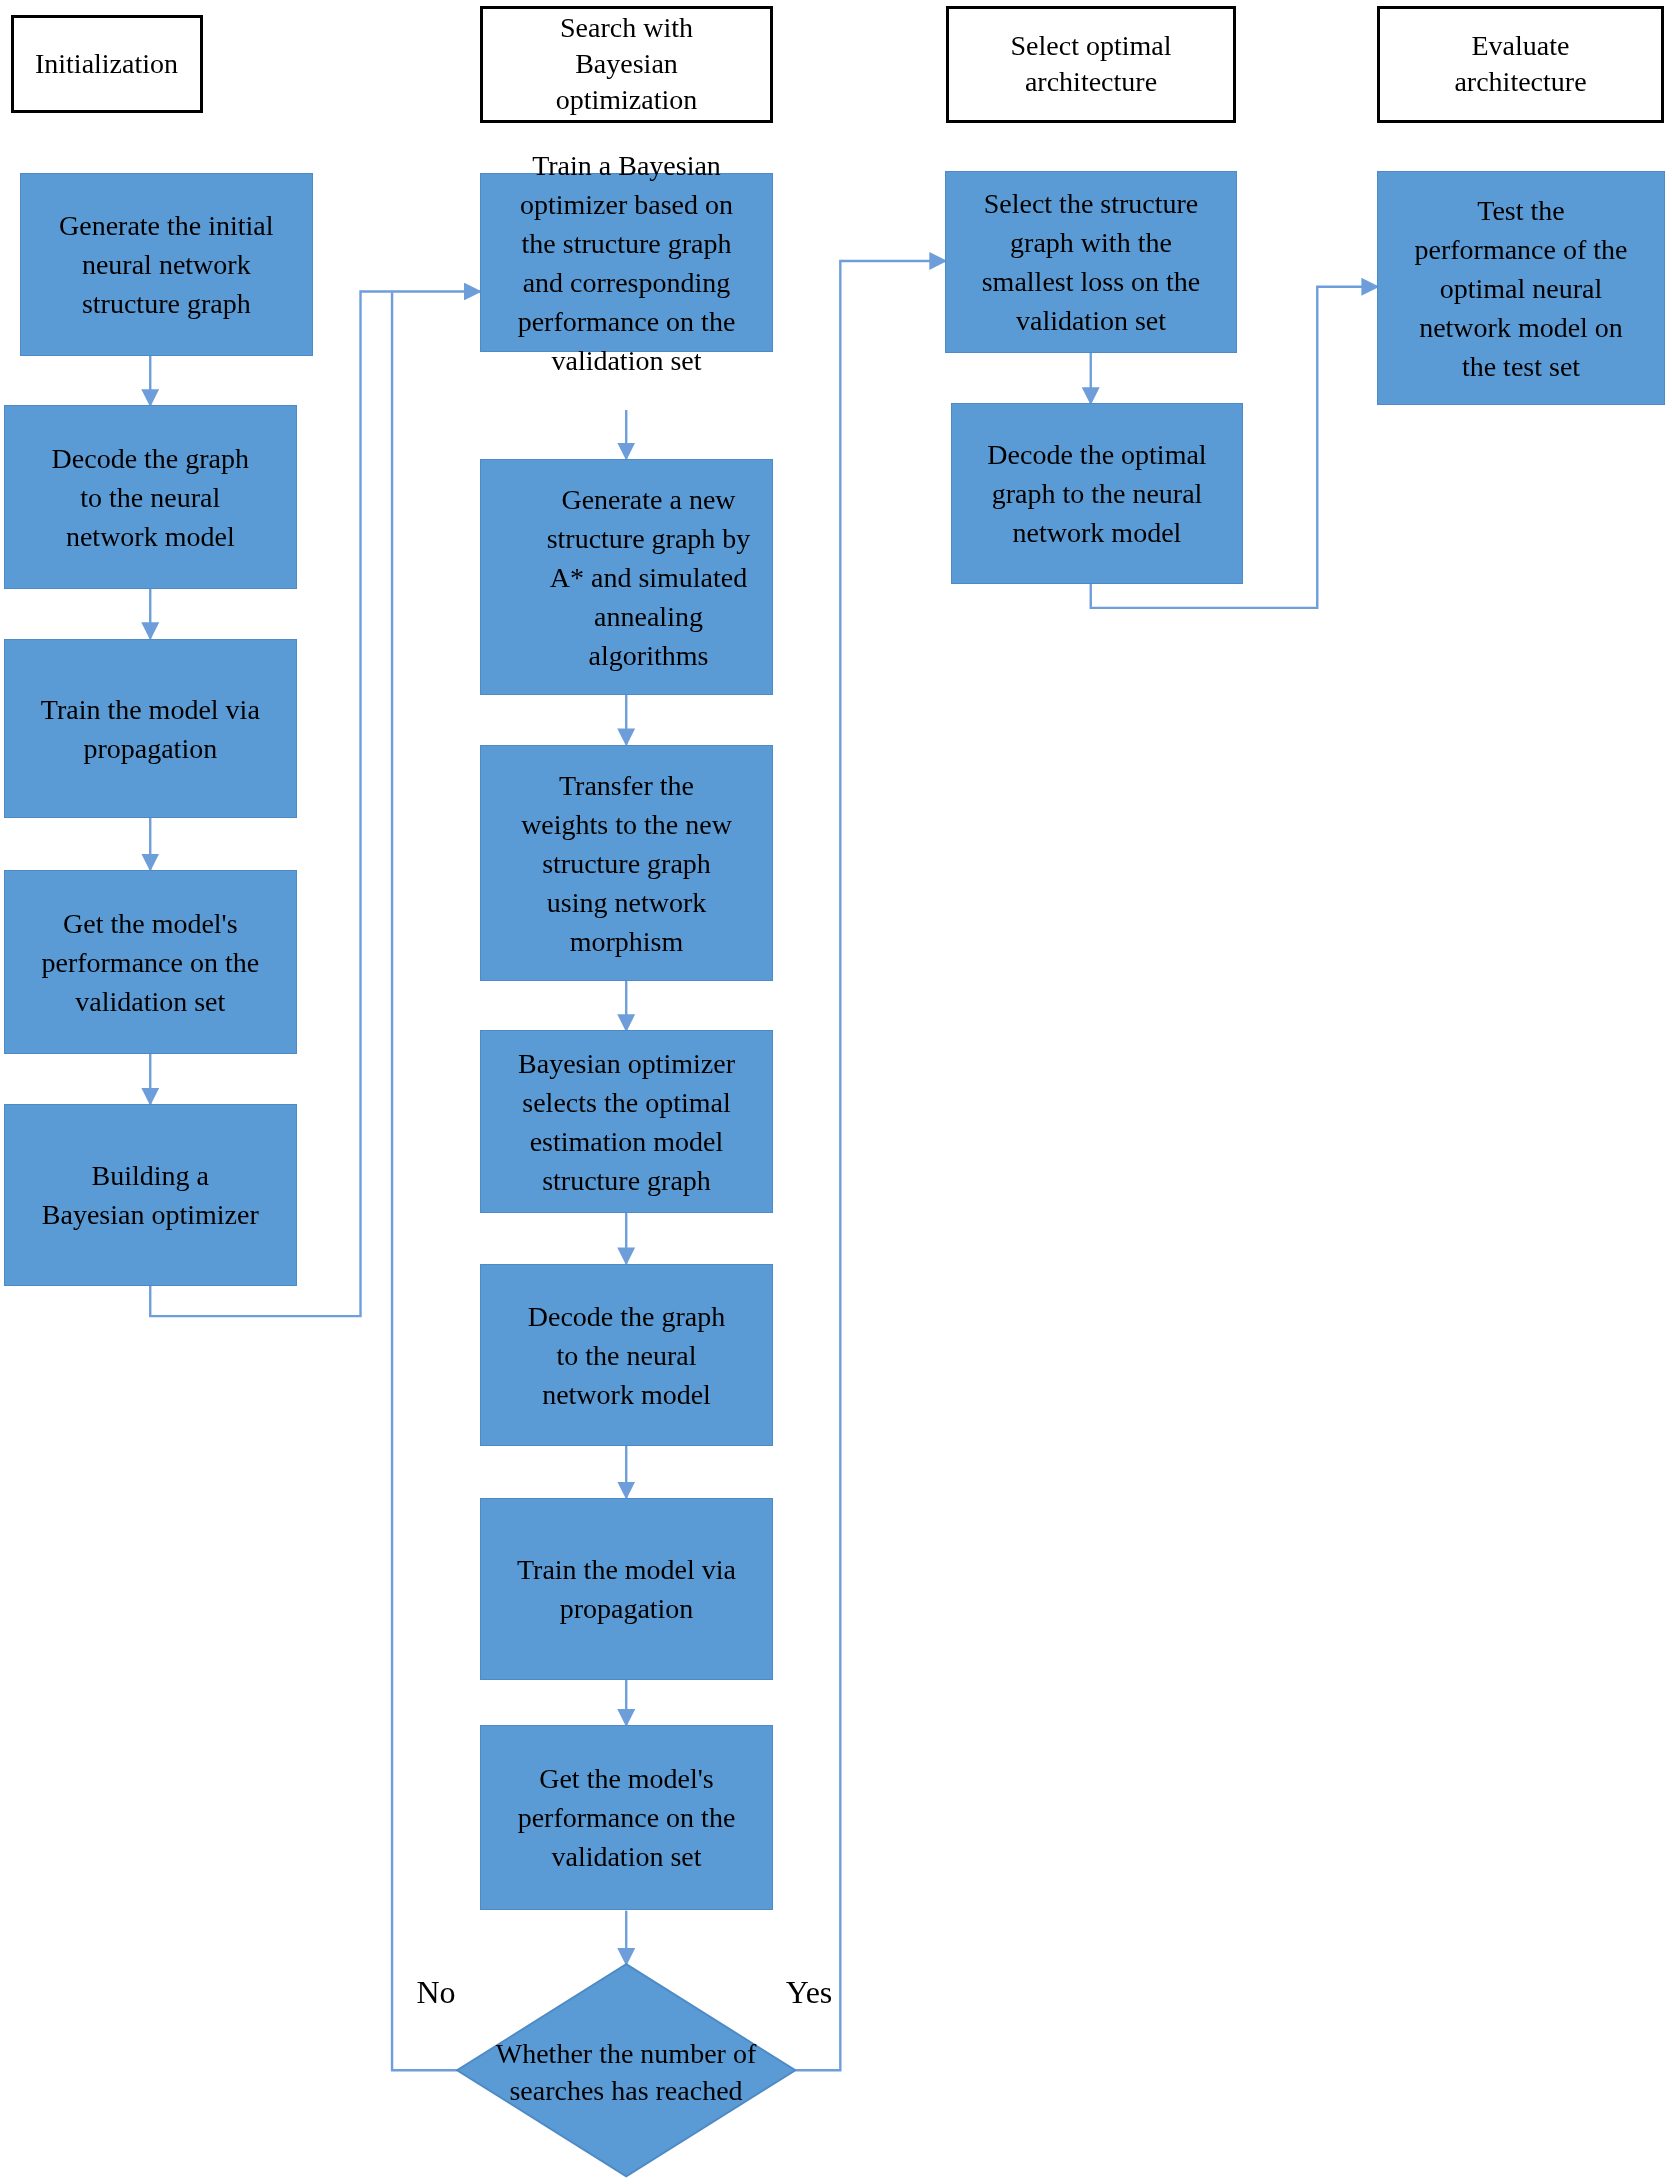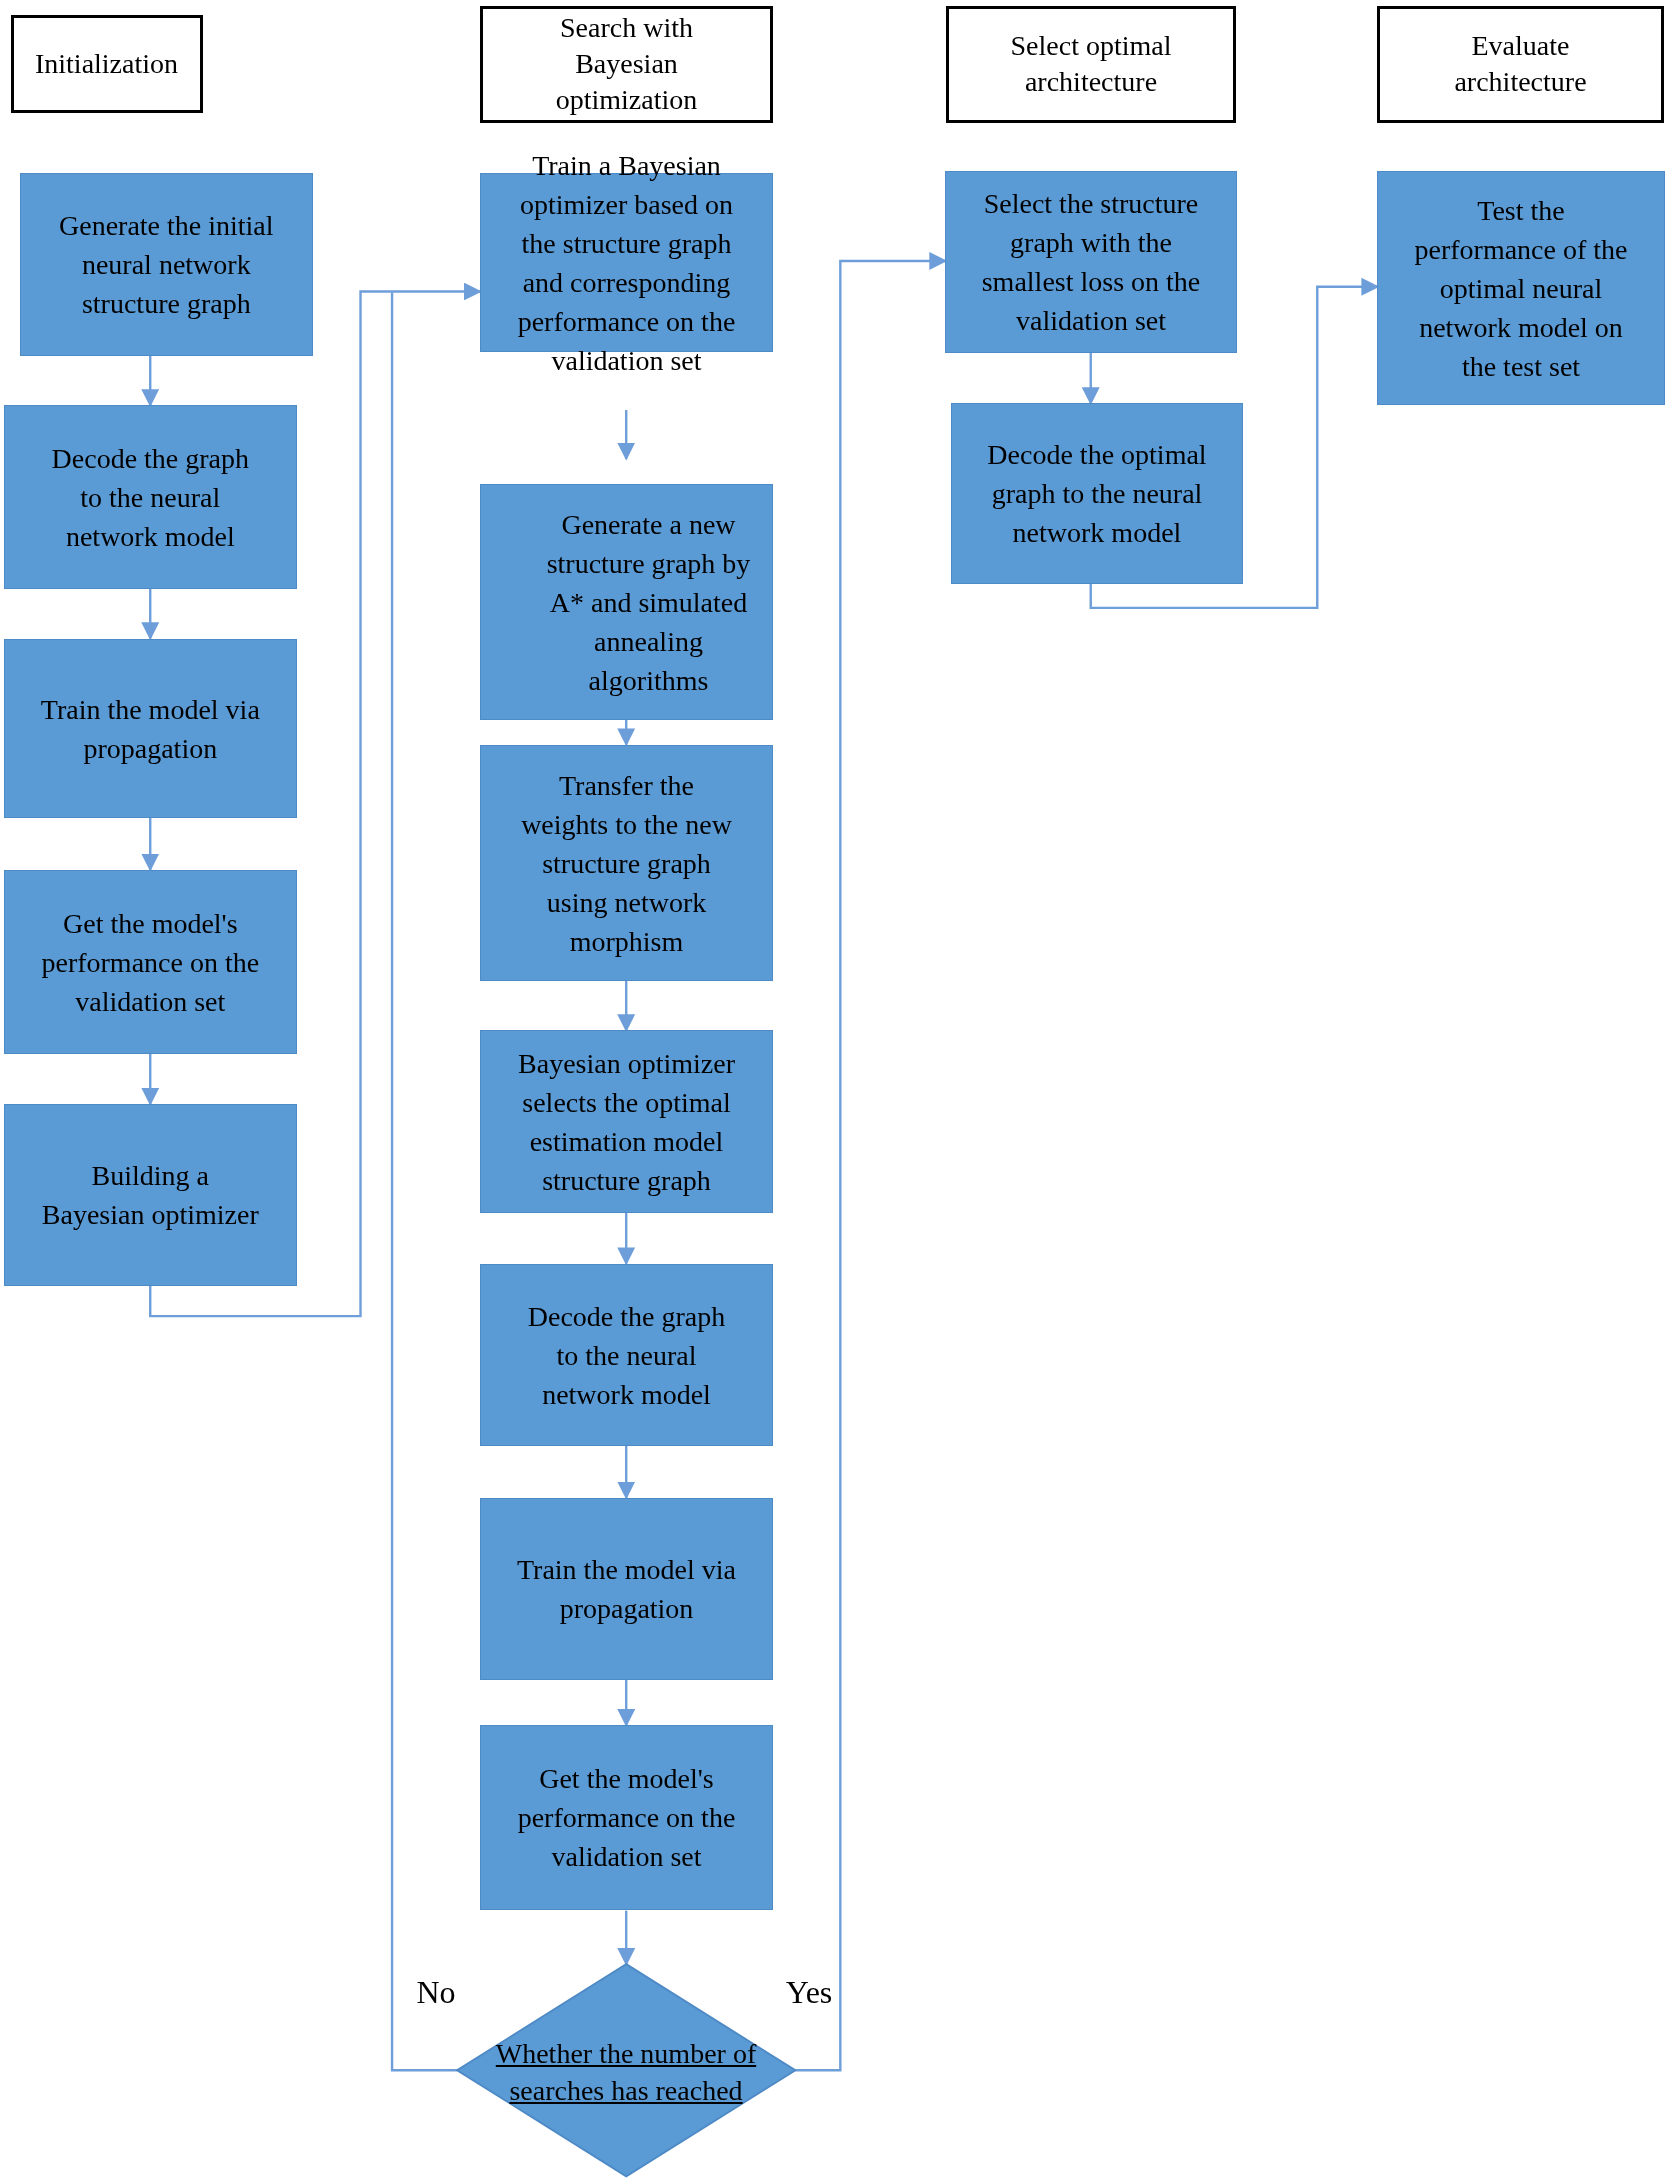--- a/index.html
+++ b/index.html
@@ -108,21 +108,21 @@
 validation set</div>
   <div class="pbox" style="left:3.8px;top:1104px;width:293px;height:182px;">Building a
 Bayesian optimizer</div>
 
   <div class="pbox" style="left:480px;top:173px;width:293px;height:179px;">Train a Bayesian
 optimizer based on
 the structure graph
 and corresponding
 performance on the
 validation set</div>
-  <div class="pbox" style="left:480px;top:484px;width:293px;height:236px;padding-left:44px;">Generate a new
+  <div class="pbox" style="left:480px;top:459px;width:293px;height:236px;padding-left:44px;">Generate a new
 structure graph by
 A* and simulated
 annealing
 algorithms</div>
   <div class="pbox" style="left:480px;top:745px;width:293px;height:236px;">Transfer the
 weights to the new
 structure graph
 using network
 morphism</div>
   <div class="pbox" style="left:480px;top:1030px;width:293px;height:183px;">Bayesian optimizer
@@ -145,20 +145,20 @@
   <div class="pbox" style="left:945px;top:403px;width:292px;height:181px;margin-left:6px;">Decode the optimal
 graph to the neural
 network model</div>
 
   <div class="pbox" style="left:1377px;top:171px;width:288px;height:234px;">Test the
 performance of the
 optimal neural
 network model on
 the test set</div>
 
-  <div class="flabel" style="left:449px;top:2034px;width:354px;height:76px;text-decoration:underline;">Whether the number of
+  <div class="flabel" style="left:449px;top:2034px;width:354px;height:76px;">Whether the number of
 searches has reached</div>
 
   <div class="branch-label" style="left:390px;top:1975px;width:80px;">No</div>
   <div class="branch-label" style="left:763px;top:1975px;width:80px;">Yes</div>
 
 </div>
 
 
 </body></html>

